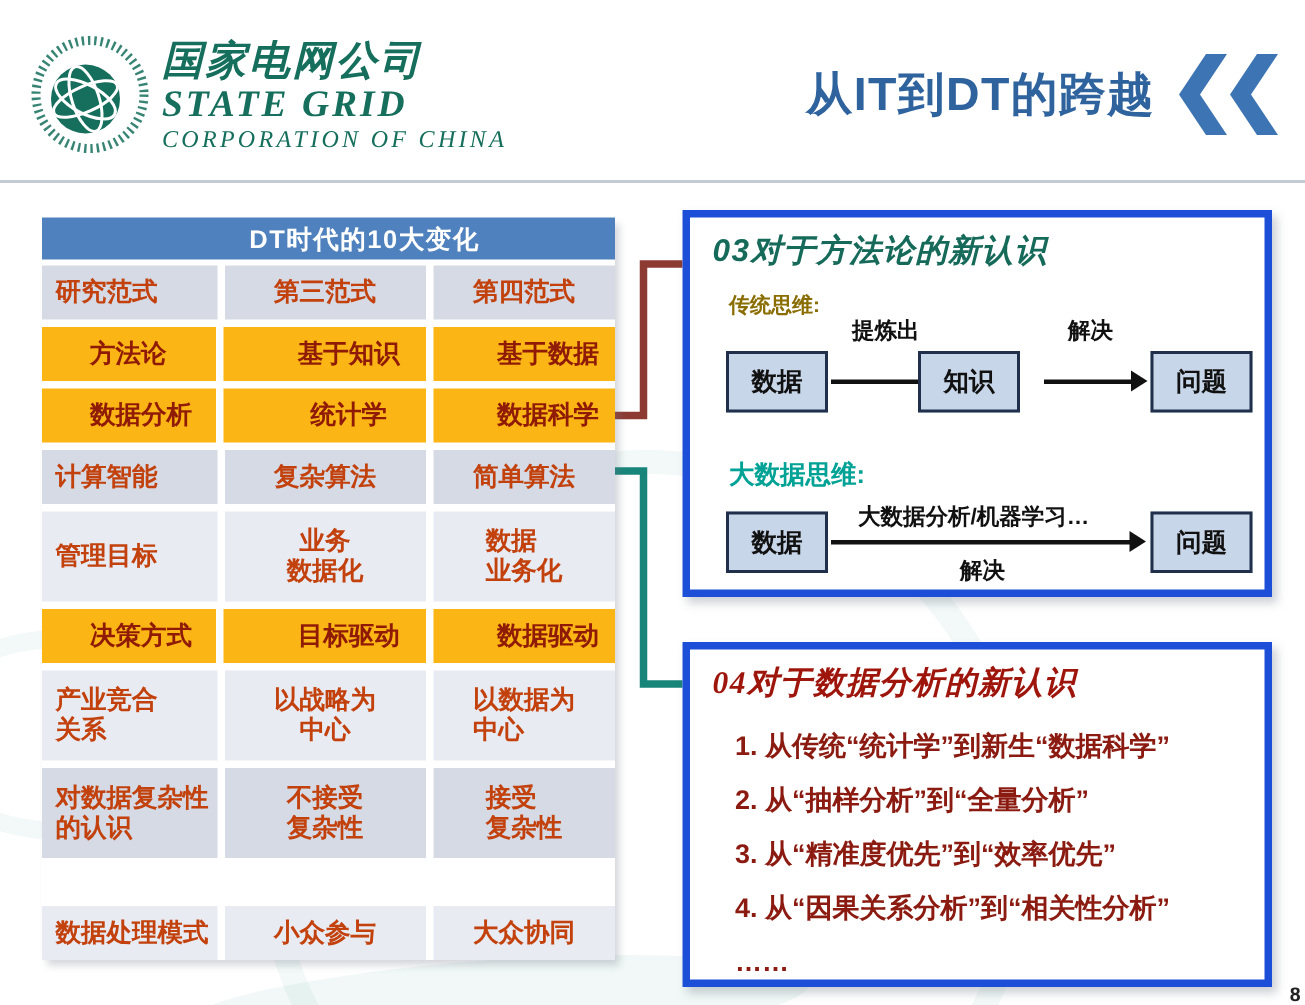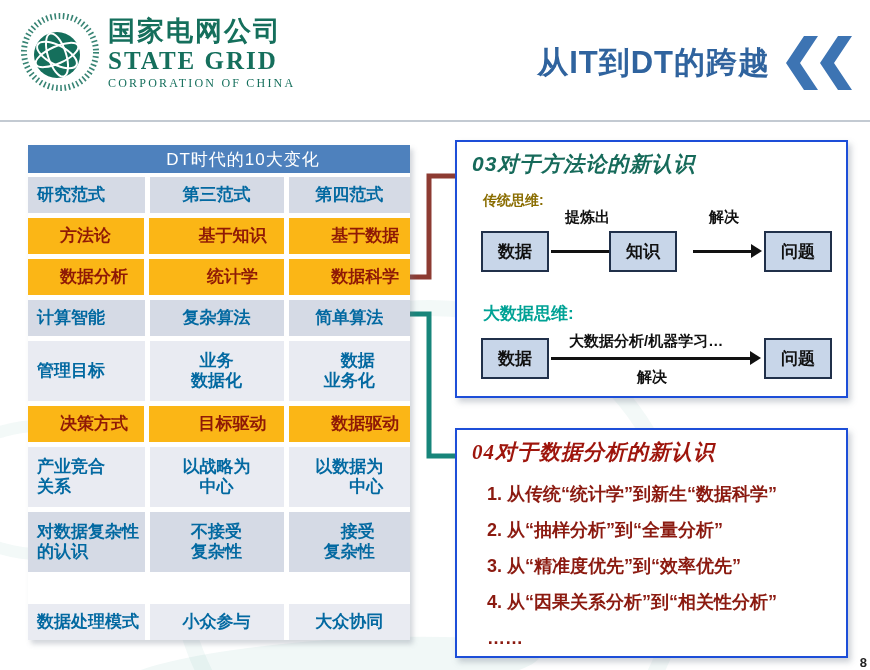--- a/index.html
+++ b/index.html
@@ -9,53 +9,53 @@
 
   
   .wm { position:absolute; border-radius:50%; pointer-events:none; }
   .wm1 { left:170px; top:300px; width:520px; height:520px; border:16px solid rgba(23,133,122,0.05); }
   .wm2 { left:520px; top:330px; width:180px; height:34px; background:rgba(23,133,122,0.07);
          transform:rotate(-18deg); border-radius:40%; }
   .wm3 { left:-60px; top:420px; width:200px; height:140px; border:12px solid rgba(23,133,122,0.05); }
   .wm4 { left:120px; top:640px; width:420px; height:60px; background:rgba(23,133,122,0.06); transform:rotate(-4deg); }
 
   
-  .logo { position:absolute; left:20px; top:12px; display:flex; align-items:center; }
+  .logo { position:absolute; left:20px; top:22px; display:flex; align-items:center;font-style:italic; }
   .logo-emblem { width:80px; height:80px; }
   .logo-text { margin-left:8px; color:var(--logoGreen,#156F5C); }
   .logo-cn { font-size:27px; font-weight:bold; letter-spacing:2px; }
   .logo-en { font-family:"Liberation Serif","DejaVu Serif",serif; font-size:25px; font-weight:bold; letter-spacing:2px; margin-top:-2px; }
-  .logo-sub { font-family:"Liberation Serif","DejaVu Serif",serif; font-size:12px; letter-spacing:2.2px; margin-top:1px; }
+  .logo-sub { font-family:"Liberation Serif","DejaVu Serif",serif; font-size:16px; letter-spacing:2.2px; margin-top:1px; }
   .slide-title { position:absolute; right:100px; top:42px; font-size:31px; font-weight:bold;
     color:var(--titleBlue,#2F639E); letter-spacing:1px; }
   .chevrons { position:absolute; right:14px; top:34px; width:80px; height:58px; }
   .divider { position:absolute; left:0; top:120px; width:870px; height:2px; background:var(--dividerGray,#C3CAD2); }
 
   
   .dtable { position:absolute; left:28px; top:145px; width:382px; background:#fff;
     box-shadow:3px 4px 5px rgba(110,120,135,0.30); }
   .thead { height:28px; margin-bottom:4px; background:var(--tableHeaderBlue,#4E81BD); color:#fff;
-    font-size:17px; font-weight:normal; display:flex; align-items:center; justify-content:center; letter-spacing:1px;padding-left:48px; }
+    font-size:17px; font-weight:bold; display:flex; align-items:center; justify-content:center; letter-spacing:1px;padding-left:48px; }
   .trow { display:flex; column-gap:5px; margin-bottom:5px; height:36px; }
   .trow.h2 { height:60px; }
   .trow:last-child { margin-bottom:0;margin-top:32px; }
-  .cell { display:flex; align-items:center; font-size:17px; font-weight:600; color:#0369a1;
+  .cell { display:flex; align-items:center; font-size:17px; font-weight:600; color:#c2410c;
     white-space:pre-line; line-height:1.2; }
   .c1 { width:118px; padding-left:9px; justify-content:flex-start; text-align:left; }
   .c2 { width:136px; justify-content:center; text-align:center; }
-  .c3 { width:123px; justify-content:center; text-align:right; }
+  .c3 { width:123px; justify-content:center; text-align:left; }
   .shade-a .cell { background:var(--rowDark,#D5DAE5); }
   .shade-b .cell { background:var(--rowLight,#E9EBF2); }
   .hl .cell { background:var(--orange,#FBB616); color:var(--orangeText,#8F1A06);padding-left:32px; }
 
   
   .connectors { position:absolute; left:0; top:0; width:870px; height:670px; pointer-events:none; }
 
   
-  .panel { position:absolute; left:455px; width:393px; background:#fff; border:2px solid #1d4ed8;
+  .panel { position:absolute; left:455px; width:393px; background:#fff; border:5px solid #1d4ed8;
     box-shadow:3px 4px 6px rgba(110,120,135,0.35); }
   .panel03 { top:140px; height:258px; }
   .panel04 { top:428px; height:230px; }
   .p03-title { position:absolute; left:15px; top:8px; font-size:21px; font-weight:bold; font-style:italic;
     color:var(--panel03Green,#166A5A); letter-spacing:1px; }
   .trad-label { position:absolute; left:26px; top:50px; font-size:14px; font-weight:bold;
     color:var(--oliveLabel,#8A6D00); }
   .bigdata-label { position:absolute; left:26px; top:160px; font-size:17px; font-weight:bold;
     color:var(--tealLabel,#00A295); }
   .fbox { position:absolute; width:68px; height:41px; background:var(--flowBoxFill,#C8D6E9);

